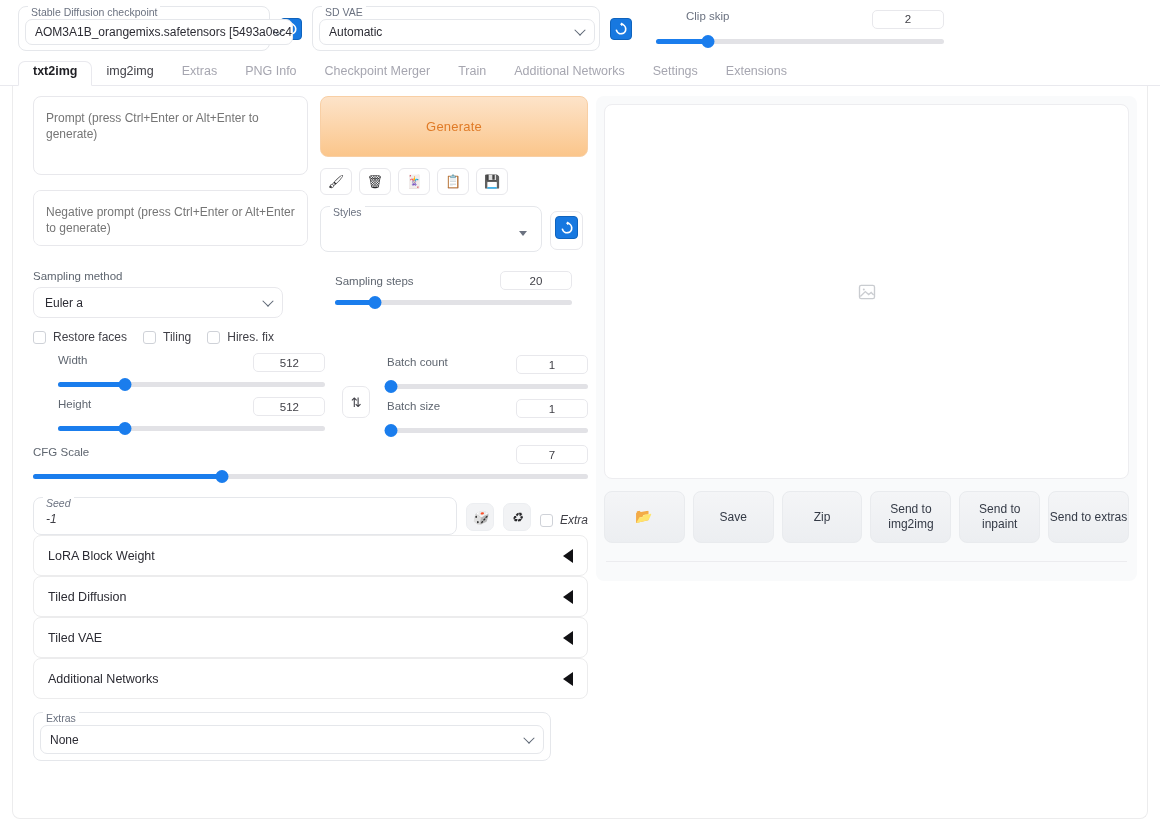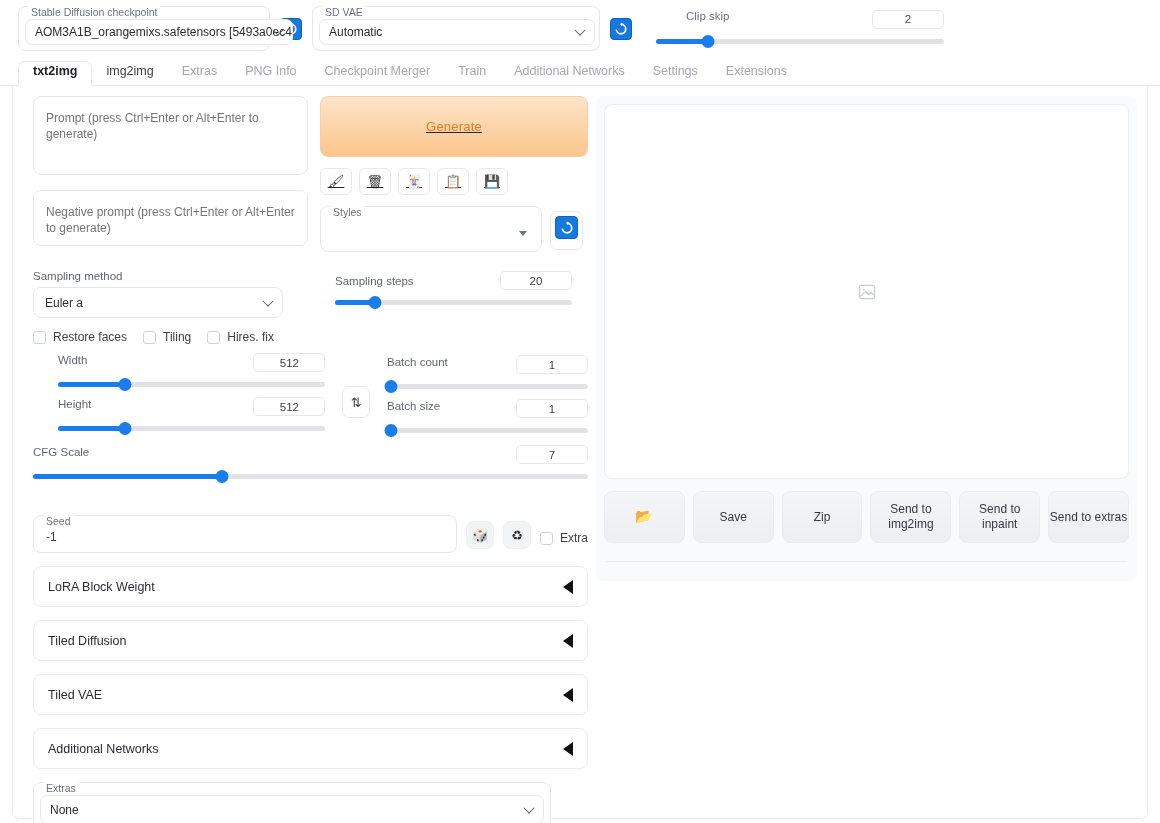--- a/index.html
+++ b/index.html
@@ -127,21 +127,21 @@
   .prompt-row { display: flex; gap: 12px; }
   .prompt-col { flex: 1; }
   .ta {
     width: 100%; border: 1px solid #e8e8ec; border-radius: 8px;
     background: #fff; font-size: 12px; color: #9ca3af;
     padding: 13px 12px; font-family: "Liberation Sans", sans-serif;
     resize: none; outline: none; line-height: 1.35;
   }
   #prompt-ta { height: 79px; margin-bottom: 11px; }
   #neg-ta { height: 56px; }
-  .gen-col { width: 268px; flex: none; text-decoration: underline; }
+  .gen-col { width: 268px; flex: none; }
   .generate-btn {
     height: 61px; border-radius: 8px;
     background: linear-gradient(180deg,#fde3c9 0%,#fbc68b 100%);
     border: 1px solid #f8cfa5;
     display: flex; align-items: center; justify-content: center;
     font-size: 13px; color: #e07b27; cursor: pointer;
     letter-spacing: .2px;
   }
   .icon-row { display: flex; gap: 7px; margin-top: 11px; }
   .icon-btn {
@@ -197,35 +197,35 @@
   .swap-wrap { width: 44px; display: flex; align-items: center; justify-content: center; padding-top: 8px; }
   .swap-btn {
     width: 28px; height: 32px; border: 1px solid #e8e8ec; border-radius: 7px;
     background: #fff; display: flex; align-items: center; justify-content: center;
     font-size: 13px; color: #3f3f46; cursor: pointer;
   }
   .wh-right { width: 212px; padding-top: 2px; }
   .sld-group { margin-bottom: 6px; }
   .sld-row { display: flex; align-items: center; justify-content: space-between; }
 
-  .seed-wrap { display: flex; align-items: flex-end; gap: 9px; margin-top: 32px; }
+  .seed-wrap { display: flex; align-items: flex-end; gap: 9px; margin-top: 14px; font-style: italic; }
   #seed-box { flex: 1; padding: 12px 6px 6px 6px; }
   .seed-val {
     height: 18px; font-size: 12px; color: #3f3f46; display: flex; align-items: center;
     padding-left: 6px;
   }
   .sq-btn {
     width: 28px; height: 28px; border-radius: 7px; background: #f2f3f5;
     border: 1px solid #eceef1; display: flex; align-items: center; justify-content: center;
     font-size: 13px; cursor: pointer; margin-bottom: 4px; line-height: 1;
   }
 
   
   .acc {
-    margin-top: 13px; border: 1px solid #ececed; border-radius: 8px; background: #fff;
+    border: 1px solid #ececed; border-radius: 8px; background: #fff;
     height: 41px; display: flex; align-items: center; justify-content: space-between;
     padding: 0 14px; cursor: pointer;
   }
   .acc-title { font-size: 12.5px; color: #2b2b33; }
   .tri-left {
     width: 0; height: 0;
     border-top: 7px solid transparent; border-bottom: 7px solid transparent;
     border-right: 10px solid #111114;
   }
   #script-box { margin-top: 13px; width: 518px; padding: 12px 6px 6px 6px; }

